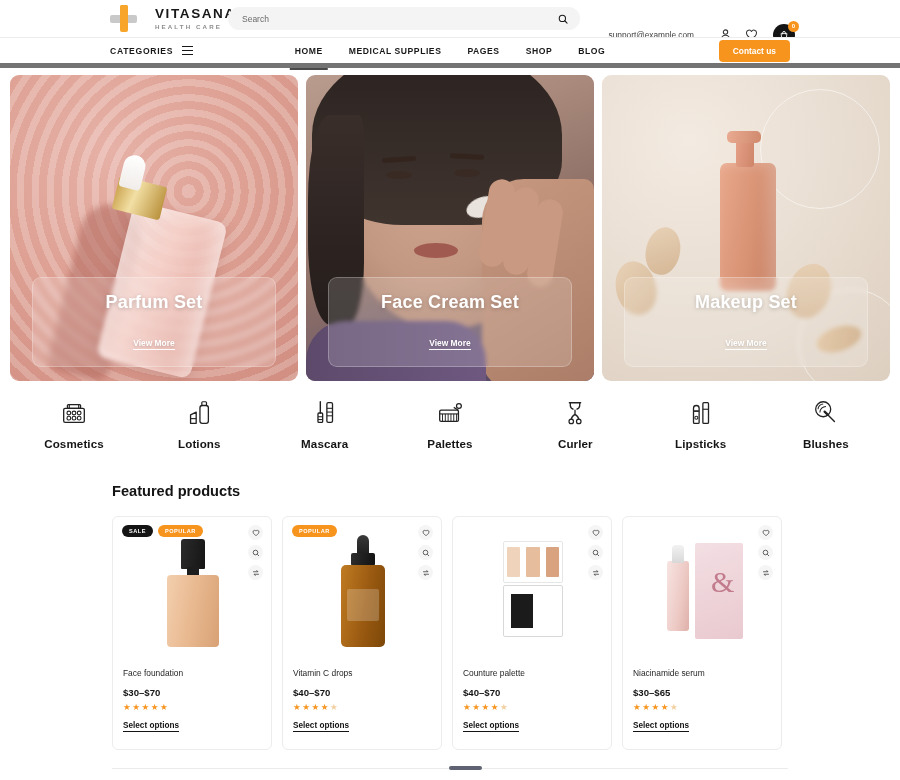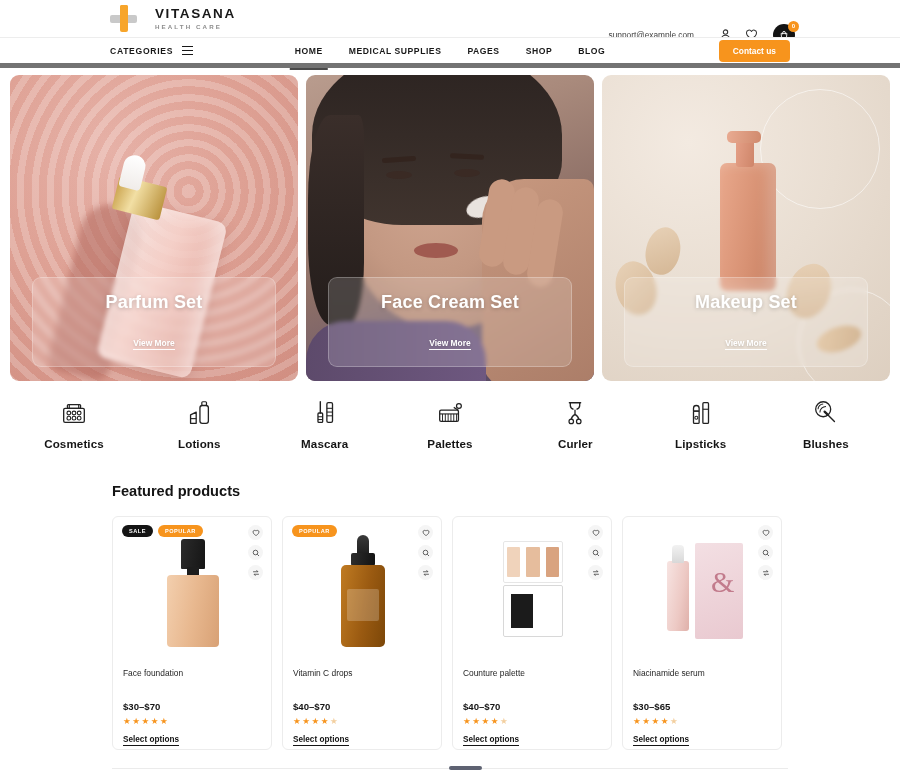--- a/index.html
+++ b/index.html
@@ -317,21 +317,21 @@
     background: linear-gradient(160deg,#f3dfe3,#e9c9d0); border-radius: 2px; }
   .p4 .amp { position: absolute; left: 88px; top: 48px; font-size: 30px; color:#c27b8c;
     font-family: "Liberation Serif", serif; }
   .p4 .bottle { position: absolute; left: 44px; top: 44px; width: 22px; height: 70px;
     background: linear-gradient(100deg,#f7e4e2,#edc9c4 60%,#dfb0a9); border-radius: 3px; }
   .p4 .bcap { position: absolute; left: 49px; top: 28px; width: 12px; height: 18px;
     background: linear-gradient(180deg,#f2f2f2,#d8d8d8); border-radius: 4px 4px 1px 1px; }
 
   .prodinfo { padding: 6px 10px 0 10px; }
   .pname { font-size: 8.4px; color: #262626; }
-  .pprice { font-size: 9.6px; font-weight: 700; color: #141414; margin-top: 23px; }
+  .pprice { font-size: 9.6px; font-weight: 700; color: #141414; margin-top: 9px; }
   .stars { margin-top: 5px; display: flex; gap: 1.5px; }
   .stars span { font-size: 8.6px; line-height: 1; color: #f7941d; }
   .stars span.off { color: #f3cf9f; }
   .selopt {
     margin-top: 9px; display: inline-block;
     font-size: 8.2px; font-weight: 700; color: #141414;
     border-bottom: 1px solid #141414; padding-bottom: 1px; cursor: pointer;
   }
 
   
@@ -350,20 +350,27 @@
       <div class="barh"></div>
         <div class="barv"></div>
         <div class="barv2"></div>
     </div>
     <div class="logo-text">
       <div class="logo-title">VITASANA</div>
       <div class="logo-sub">HEALTH CARE</div>
     </div>
   </div>
 
+  <div class="search-box">
+    <input class="search-input" type="text" placeholder="Search" style="">
+    <svg class="search-ico" viewBox="0 0 16 16">
+      <circle cx="7" cy="7" r="5" fill="none" stroke="#1a1a1a" stroke-width="1.7"></circle>
+      <line x1="10.8" y1="10.8" x2="14.5" y2="14.5" stroke="#1a1a1a" stroke-width="1.7" stroke-linecap="round"></line>
+    </svg>
+  </div>
 
   <div class="top-right">
     <span class="top-email">support@example.com</span>
 
     <svg class="ico-btn" viewBox="0 0 16 16">
       <circle cx="8" cy="5" r="2.7" fill="none" stroke="#333" stroke-width="1.3"></circle>
       <path d="M2.8 14c0-3 2.4-5 5.2-5s5.2 2 5.2 5" fill="none" stroke="#333" stroke-width="1.3" stroke-linecap="round"></path>
     </svg>
 
     <svg class="ico-btn" viewBox="0 0 16 16">

